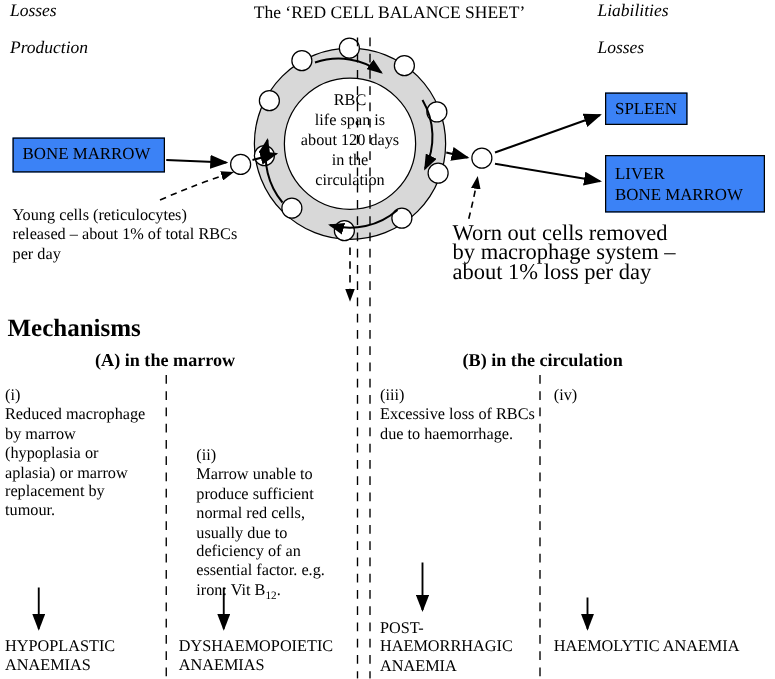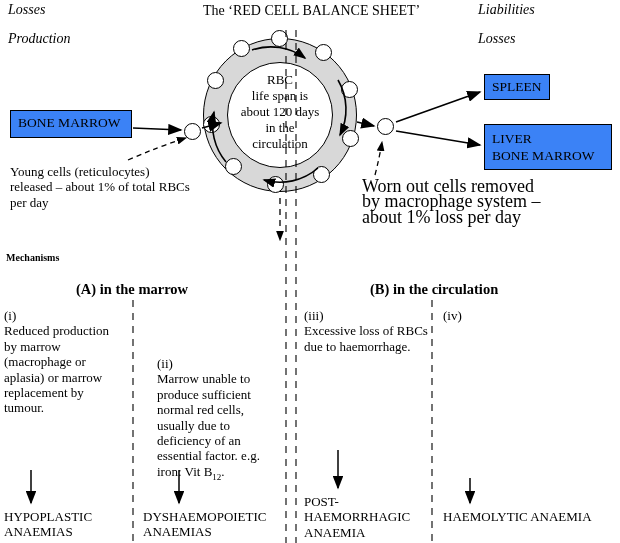--- a/index.html
+++ b/index.html
@@ -59,21 +59,21 @@
   .cell {
     position: absolute;
     width: 17px; height: 17px;
     border-radius: 50%;
     background: #fff;
     border: 1.5px solid #000;
     box-sizing: border-box;
   }
 
   
-  #mechanisms-title { left: 6px; top: 252px; font-size: 10px; font-weight: bold; }
+  #mechanisms-title { left: 6px; top: 252px; font-size: 20px; font-weight: bold; }
   #group-a-title { left: 76px; top: 281px; font-size: 14.5px; font-weight: bold; }
   #group-b-title { left: 370px; top: 281px; font-size: 14.5px; font-weight: bold; }
 
   .col-roman { font-size: 13px; }
   .col-body  { font-size: 13px; line-height: 15.4px; }
   .col-out   { font-size: 13px; line-height: 15.4px; }
 
   
   #col1 { left: 4px;   top: 308px; width: 118px; }
   #col2 { left: 157px; top: 308px; width: 122px; margin-top: 48px; }
@@ -135,21 +135,21 @@
 
 <div class="abs" id="young-cells-note">Young cells (reticulocytes) released – about 1% of total RBCs per day</div>
 <div class="abs" id="worn-out-note">Worn out cells removed by macrophage system – about 1% loss per day</div>
 
 <div class="abs" id="mechanisms-title">Mechanisms</div>
 <div class="abs" id="group-a-title">(A) in the marrow</div>
 <div class="abs" id="group-b-title">(B) in the circulation</div>
 
 <div class="abs col-body" id="col1">
   <div class="col-roman">(i)</div>
-  <div>Reduced production by marrow (macrophage or aplasia) or marrow replacement by tumour.</div>
+  <div>Reduced macrophage by marrow (hypoplasia or aplasia) or marrow replacement by tumour.</div>
 </div>
 <div class="abs col-body" id="col2">
   <div class="col-roman">(ii)</div>
   <div>Marrow unable to produce sufficient normal red cells, usually due to deficiency of an essential factor. e.g. iron: Vit B<sub>12</sub>.</div>
 </div>
 <div class="abs col-body" id="col3">
   <div class="col-roman">(iii)</div>
   <div>Excessive loss of RBCs due to haemorrhage.</div>
 </div>
 <div class="abs col-body" id="col4">

